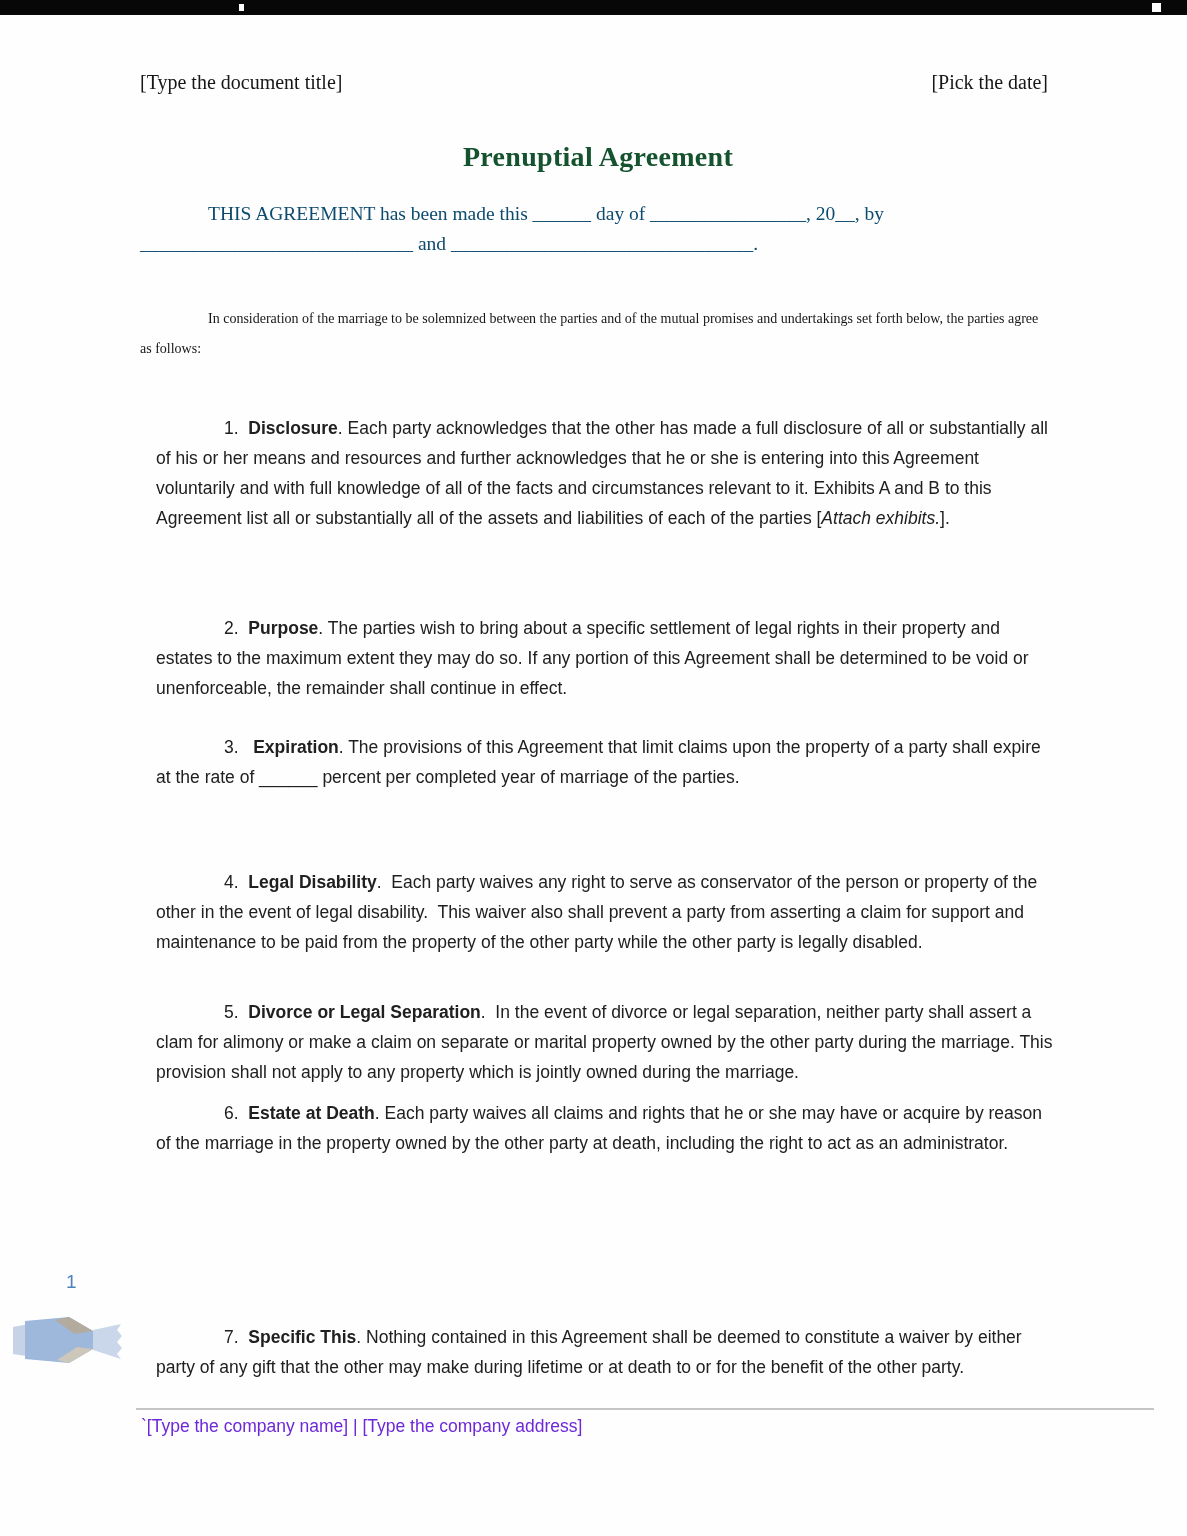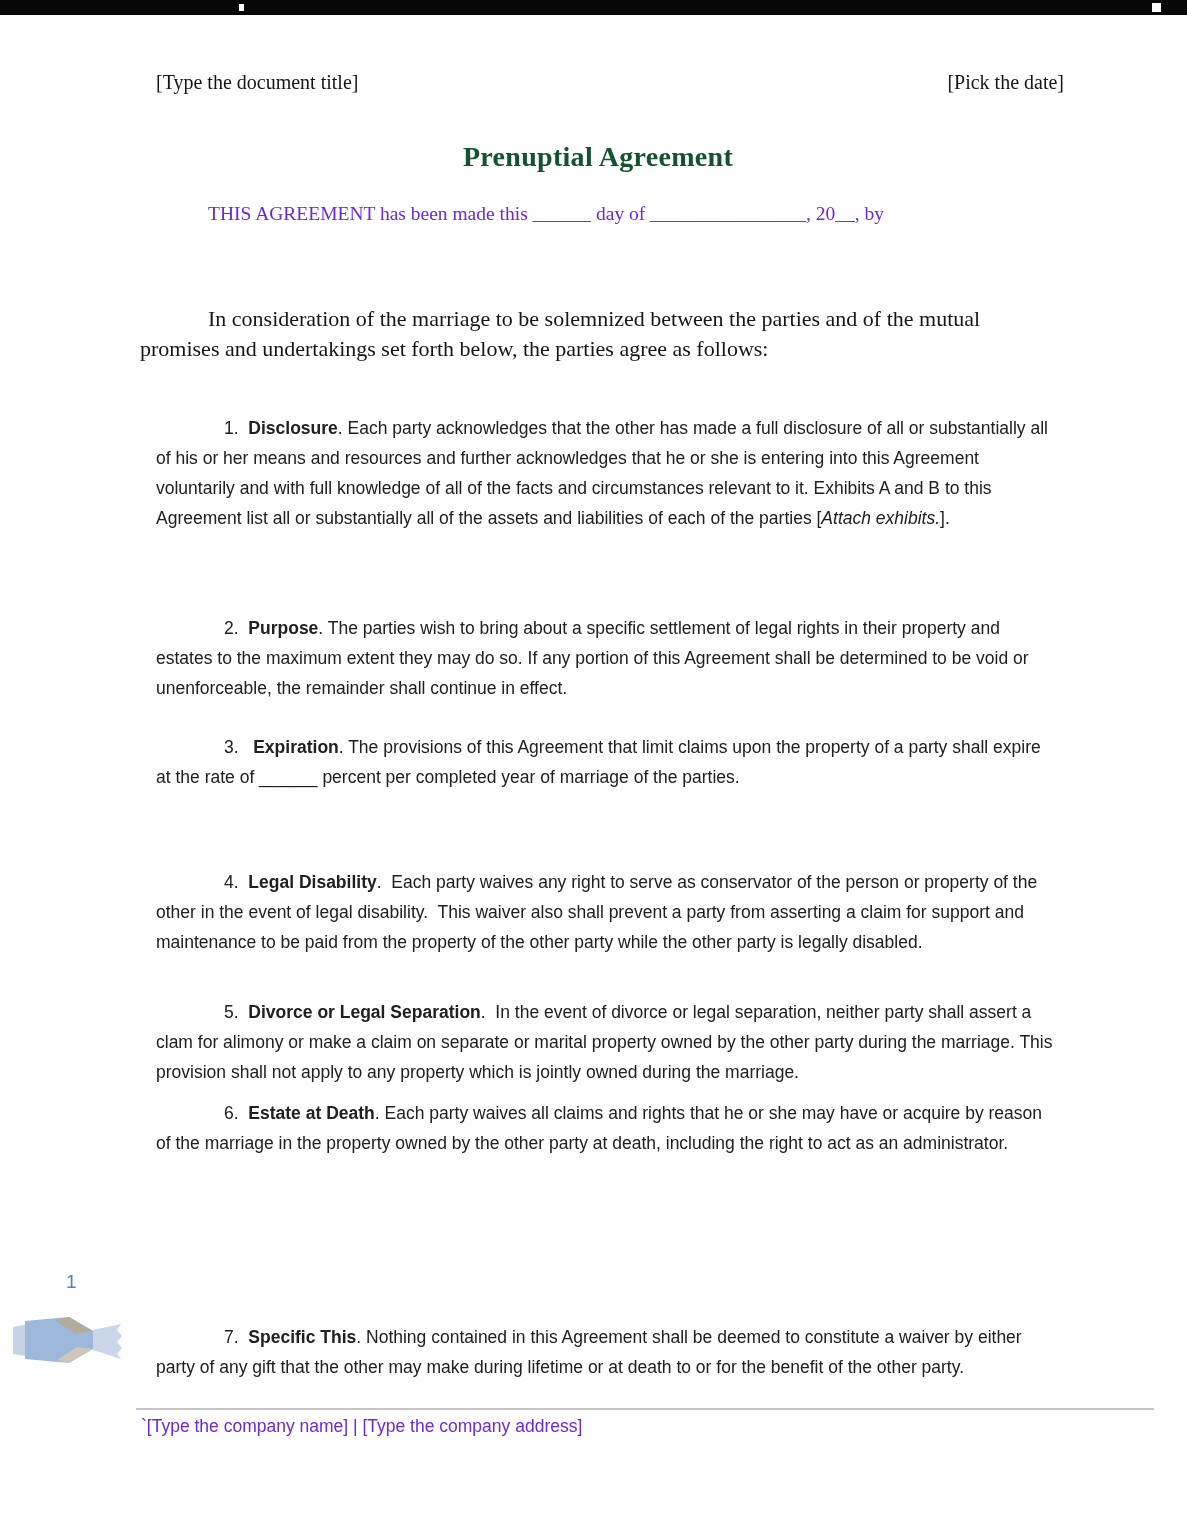--- a/index.html
+++ b/index.html
@@ -7,28 +7,28 @@
     width:1187px;height:1536px;position:relative;overflow:hidden;
     background:#fefefe;color:#1b1b1b;
     font-family:"Liberation Serif","DejaVu Serif",serif;
   }
   
   .topbar{position:absolute;top:0;left:0;width:1187px;height:15px;background:#070707;}
   .notch{position:absolute;background:#fbfbfb;}
   .notch.n1{left:239px;top:4px;width:5px;height:7px;}
   .notch.n2{left:1152px;top:3px;width:9px;height:9px;}
 
-  .hdr{position:absolute;top:71px;left:156px;width:908px;display:flex;justify-content:space-between;font-size:20px;color:#161616;}
+  .hdr{position:absolute;top:71px;left:140px;width:908px;display:flex;justify-content:space-between;font-size:20px;color:#161616;}
   .title{position:absolute;top:137px;left:140px;width:908px;margin:4px;text-align:center;font-size:28px;font-weight:bold;color:#14532d;letter-spacing:.3px;}
 
-  .opening{position:absolute;top:199px;left:140px;width:925px;font-size:19.5px;line-height:30px;color:#6d28d9;font-family:Liberation Serif, serif;}
+  .opening{position:absolute;top:199px;left:140px;width:925px;font-size:19.5px;line-height:30px;color:#0c4a6e;font-family:Liberation Serif, serif;}
   .op-line1{text-indent:68px;white-space:nowrap;}
   .op-line2{text-indent:0;}
 
-  .intro{position:absolute;top:304px;left:140px;width:912px;margin:0;font-size:22px;line-height:30px;text-indent:68px;color:#161616;}
+  .intro{position:absolute;top:304px;left:140px;width:912px;margin:0;font-size:14px;line-height:30px;text-indent:68px;color:#161616;}
 
   .section{
     position:absolute;left:140px;width:904px;margin:16px;
     font-family:"Liberation Sans","DejaVu Sans",sans-serif;
     font-size:17.5px;line-height:30px;text-indent:68px;color:#202020;
     white-space:pre-wrap;
   }
   .s1{top:397px}.s2{top:597px}.s3{top:716px}.s4{top:851px}.s5{top:981px}.s6{top:1082px}.s7{top:1306px}
   .sec-title{font-weight:bold;}
 
@@ -48,20 +48,21 @@
 
 <header class="hdr">
   <span>[Type the document title]</span>
   <span>[Pick the date]</span>
 </header>
 
 <h1 class="title">Prenuptial Agreement</h1>
 
 <div class="opening">
   <div class="op-line1">THIS AGREEMENT has been made this ______ day of ________________, 20__, by</div>
+  <div class="op-line2">____________________________ and _______________________________.</div>
 </div>
 
 <p class="intro">In consideration of the marriage to be solemnized between the parties and of the mutual promises and undertakings set forth below, the parties agree as follows:</p>
 
 <div id="sections">
   <p class="section s1"><span class="num">1.  </span><span class="sec-title">Disclosure</span><span>. Each party acknowledges that the other has made a full disclosure of all or substantially all of his or her means and resources and further acknowledges that he or she is entering into this Agreement voluntarily and with full knowledge of all of the facts and circumstances relevant to it. Exhibits A and B to this Agreement list all or substantially all of the assets and liabilities of each of the parties [</span><i>Attach exhibits.</i><span>].</span></p>
 
   <p class="section s2"><span class="num">2.  </span><span class="sec-title">Purpose</span><span>. The parties wish to bring about a specific settlement of legal rights in their property and estates to the maximum extent they may do so. If any portion of this Agreement shall be determined to be void or unenforceable, the remainder shall continue in effect.</span></p>
 
   <p class="section s3"><span class="num">3.   </span><span class="sec-title">Expiration</span><span>. The provisions of this Agreement that limit claims upon the property of a party shall expire at the rate of ______ percent per completed year of marriage of the parties.</span></p>

